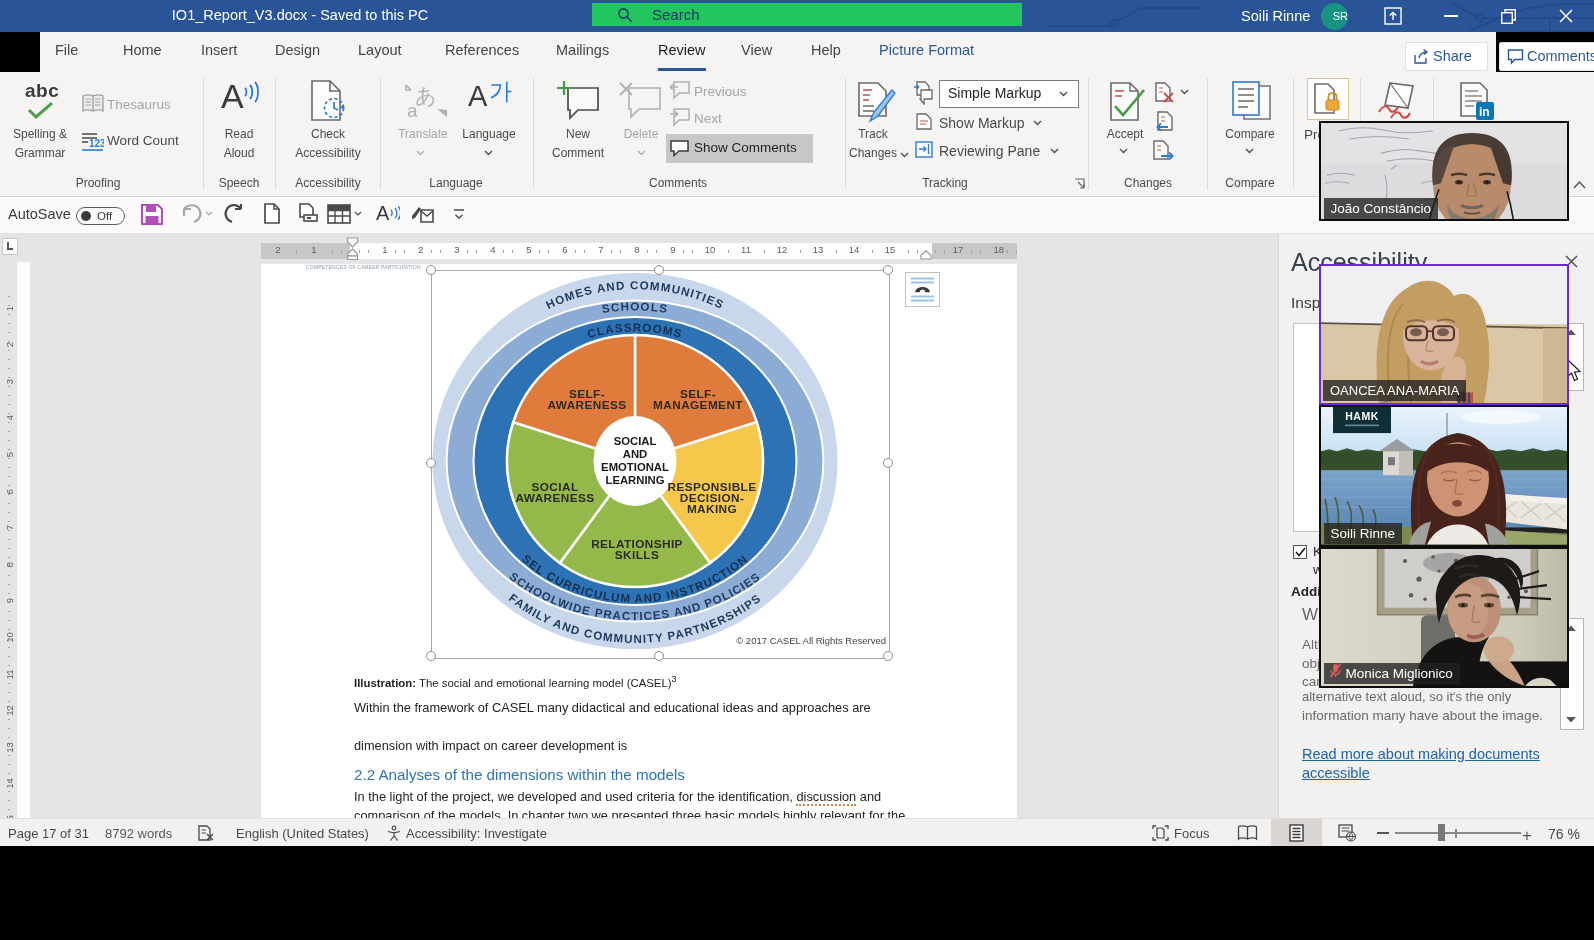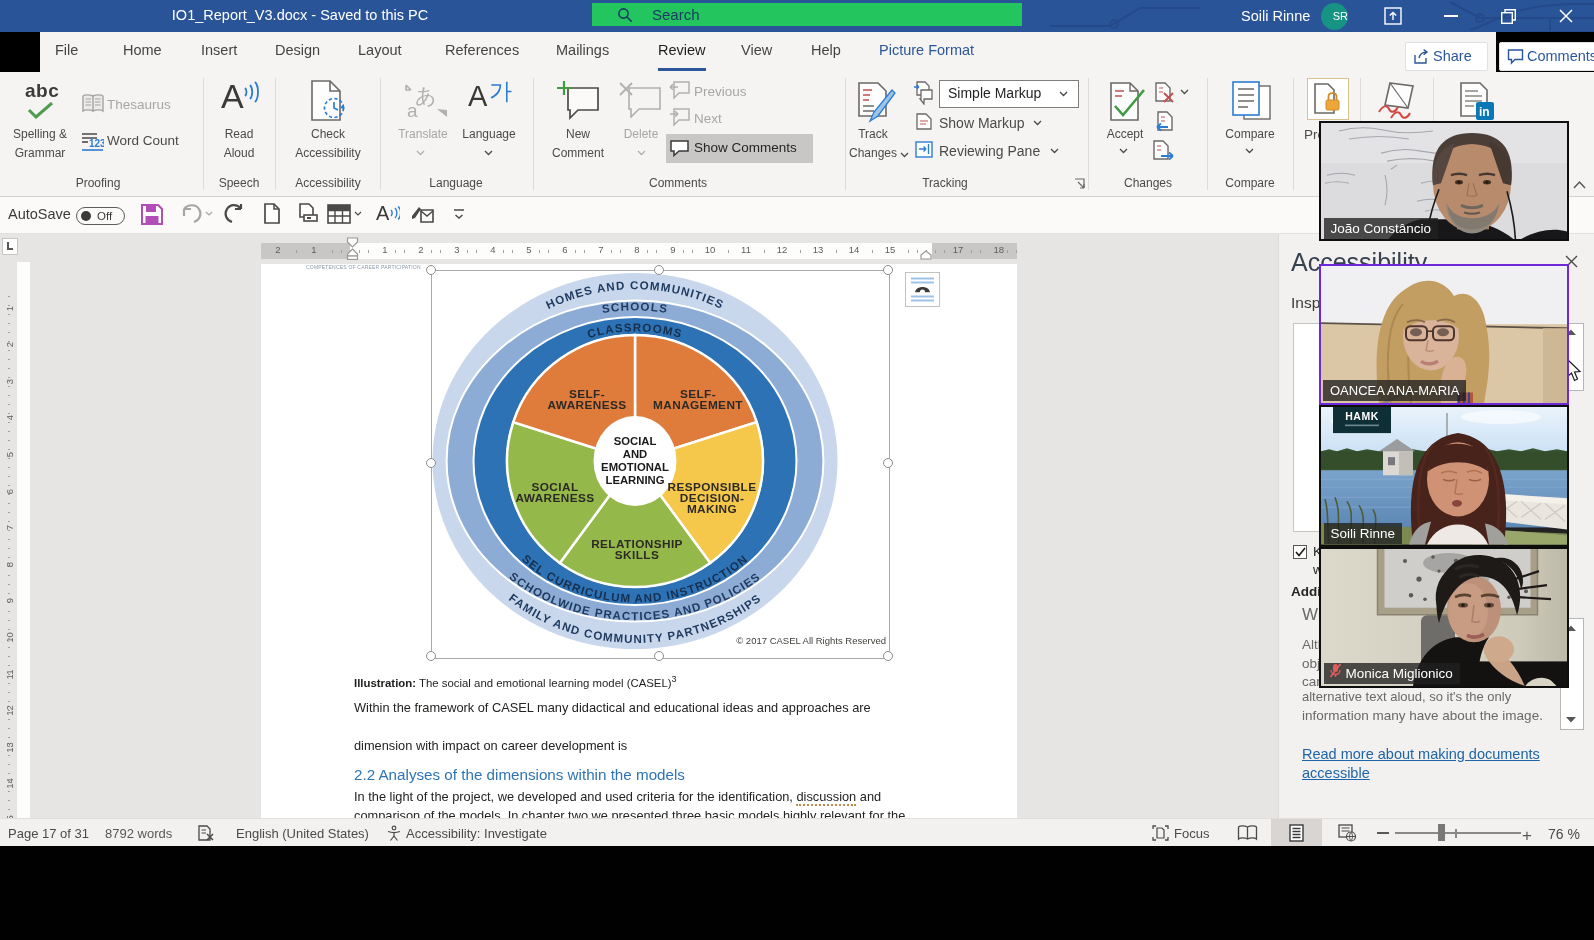--- a/index.html
+++ b/index.html
@@ -584,21 +584,21 @@
   <div class="abs" style="left:1395px;top:13px;width:126px;height:1.5px;background:#8a8886"></div>
   <div class="abs" style="left:1455px;top:9.5px;width:1.5px;height:9px;background:#8a8886"></div>
   <div class="abs" style="left:1452px;top:13px;width:8px;height:1.5px;background:#8a8886"></div>
   <div class="abs" style="left:1438px;top:5px;width:7px;height:17px;background:#7a7876"></div>
   <div class="abs" style="left:1522px;top:6.5px;font-size:17px;color:#5a5856">+</div>
   <div class="st" style="left:1548px;font-size:14px">76 %</div>
 </div>
 <div id="blackbar"></div>
 <div id="tiles" style="position:absolute;left:0;top:0;z-index:50">
 
-<div class="tile" style="top:121px;height:120px;border:2px solid #0e0e0e;box-sizing:border-box;width:250px">
+<div class="tile" style="top:121px;height:100px;border:2px solid #0e0e0e;box-sizing:border-box;width:250px">
   <svg width="246" height="138.5" viewBox="0 0 246 138" preserveAspectRatio="none">
     <rect width="246" height="138" fill="#dcdcdf"></rect>
     <rect width="246" height="40" fill="#e3e3e6"></rect>
     <g stroke="#9c9ca4" stroke-width="1.1" fill="none" opacity="0.85">
       <path d="M18 8 q22 -6 44 -1 t50 1 M28 16 q30 -5 60 0"></path>
       <path d="M60 30 q20 -6 40 -2 t44 2 M66 38 q24 -5 48 0"></path>
       <path d="M6 52 q14 -4 28 0 m-30 8 q12 -3 24 0"></path>
       <path d="M64 52 q4 14 0 30 M70 46 l6 -4 M100 60 q16 -5 32 0 t30 8"></path>
       <path d="M96 78 q14 -4 28 0 m-20 10 q10 -3 20 0"></path>
     </g>

